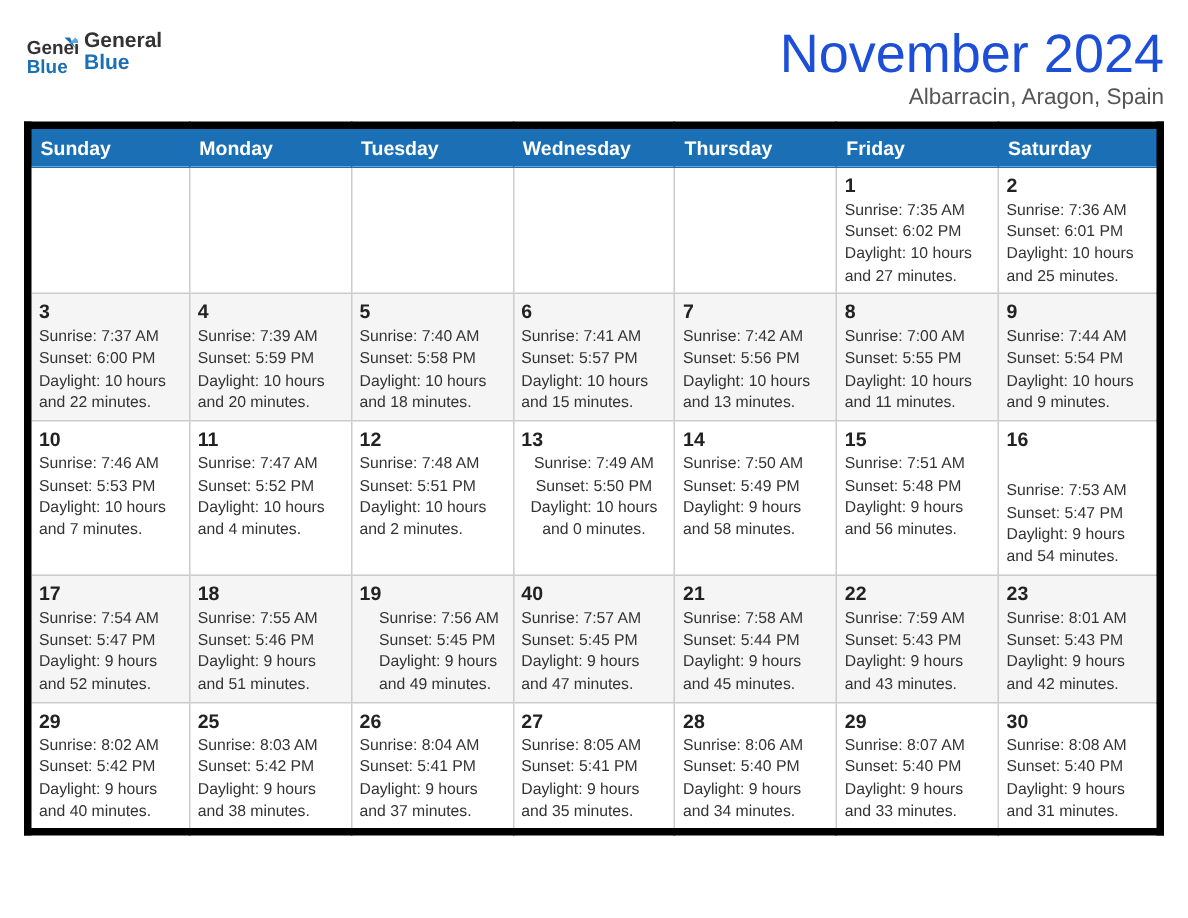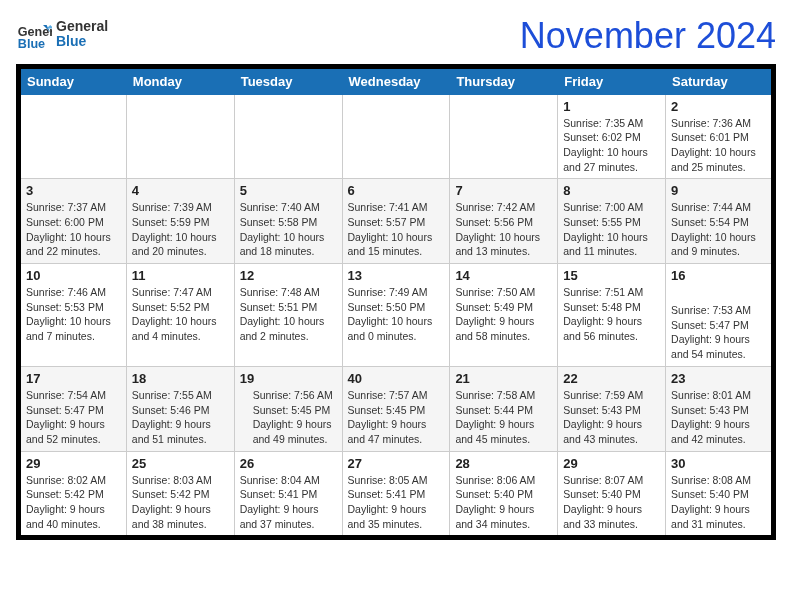--- a/index.html
+++ b/index.html
@@ -89,20 +89,21 @@
       <polygon points="30,10 38,18 34,10" fill="#1a6fb5"></polygon>
       <polygon points="34,14 42,14 38,10" fill="#5aaae0"></polygon>
     </svg>
     <div style="display:flex;flex-direction:column;line-height:1.1;">
       <span style="font-size:14px;font-weight:bold;color:#333;">General</span>
       <span style="font-size:14px;font-weight:bold;color:#1a6fb5;">Blue</span>
     </div>
   </div>
   <div class="title-block">
     <div class="month-title">November 2024</div>
+    <div class="subtitle">Albarracin, Aragon, Spain</div>
   </div>
 </div>
 
 <table class="calendar">
   <thead>
     <tr>
     <th>Sunday</th>
         <th>Monday</th>
         <th>Tuesday</th>
         <th>Wednesday</th>
@@ -201,21 +202,21 @@
         </td>
         <td>
           <div class="day-number">12</div>
           <div class="day-info" style="white-space: pre-line;">Sunrise: 7:48 AM
 Sunset: 5:51 PM
 Daylight: 10 hours
 and 2 minutes.</div>
         </td>
         <td>
           <div class="day-number">13</div>
-          <div class="day-info" style="white-space: pre-line;">Sunrise: 7:49 AM
+          <div class="day-info" style="white-space: pre-line; text-align: center;">Sunrise: 7:49 AM
 Sunset: 5:50 PM
 Daylight: 10 hours
 and 0 minutes.</div>
         </td>
         <td>
           <div class="day-number">14</div>
           <div class="day-info" style="white-space: pre-line;">Sunrise: 7:50 AM
 Sunset: 5:49 PM
 Daylight: 9 hours
 and 58 minutes.</div>

